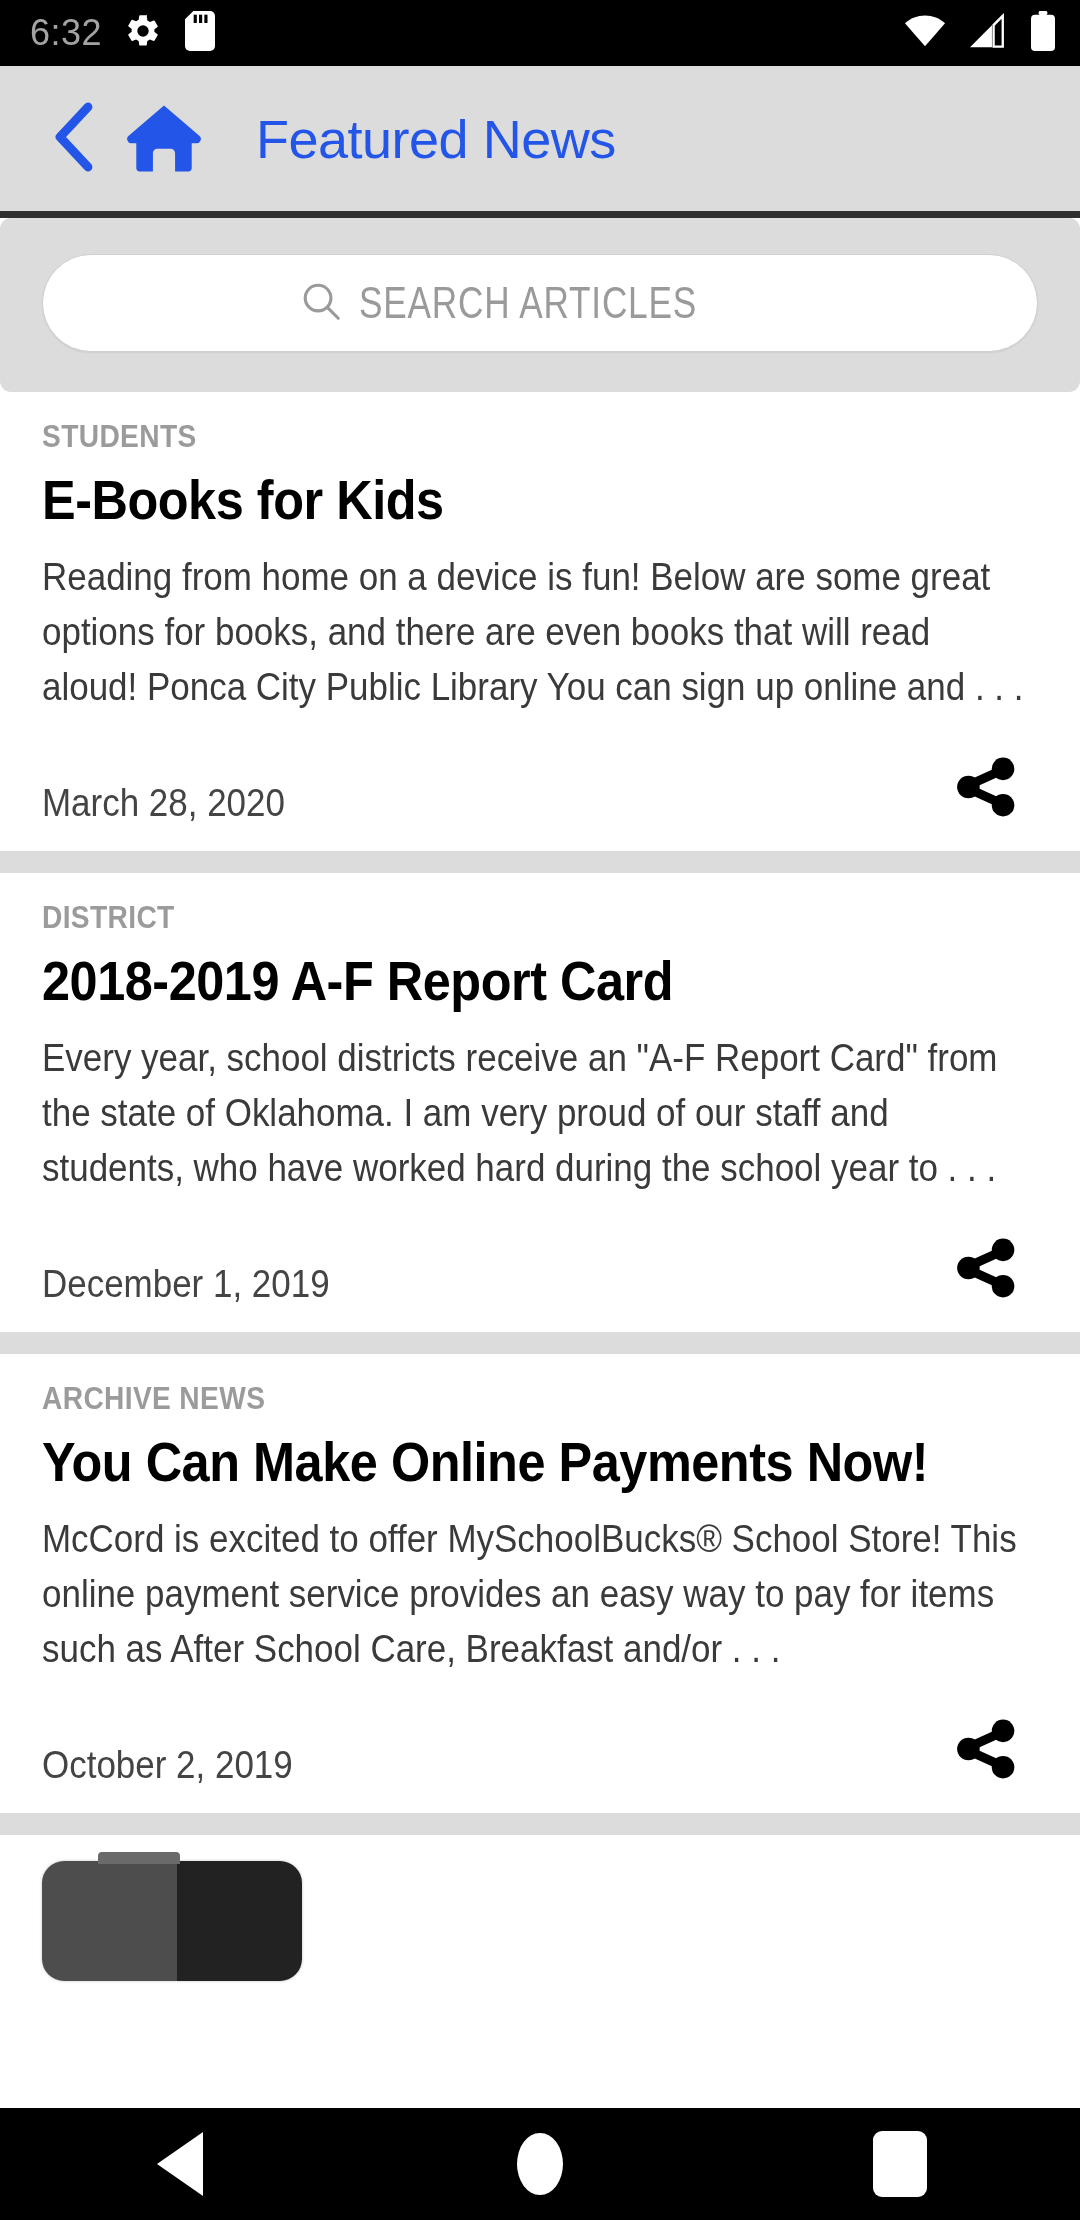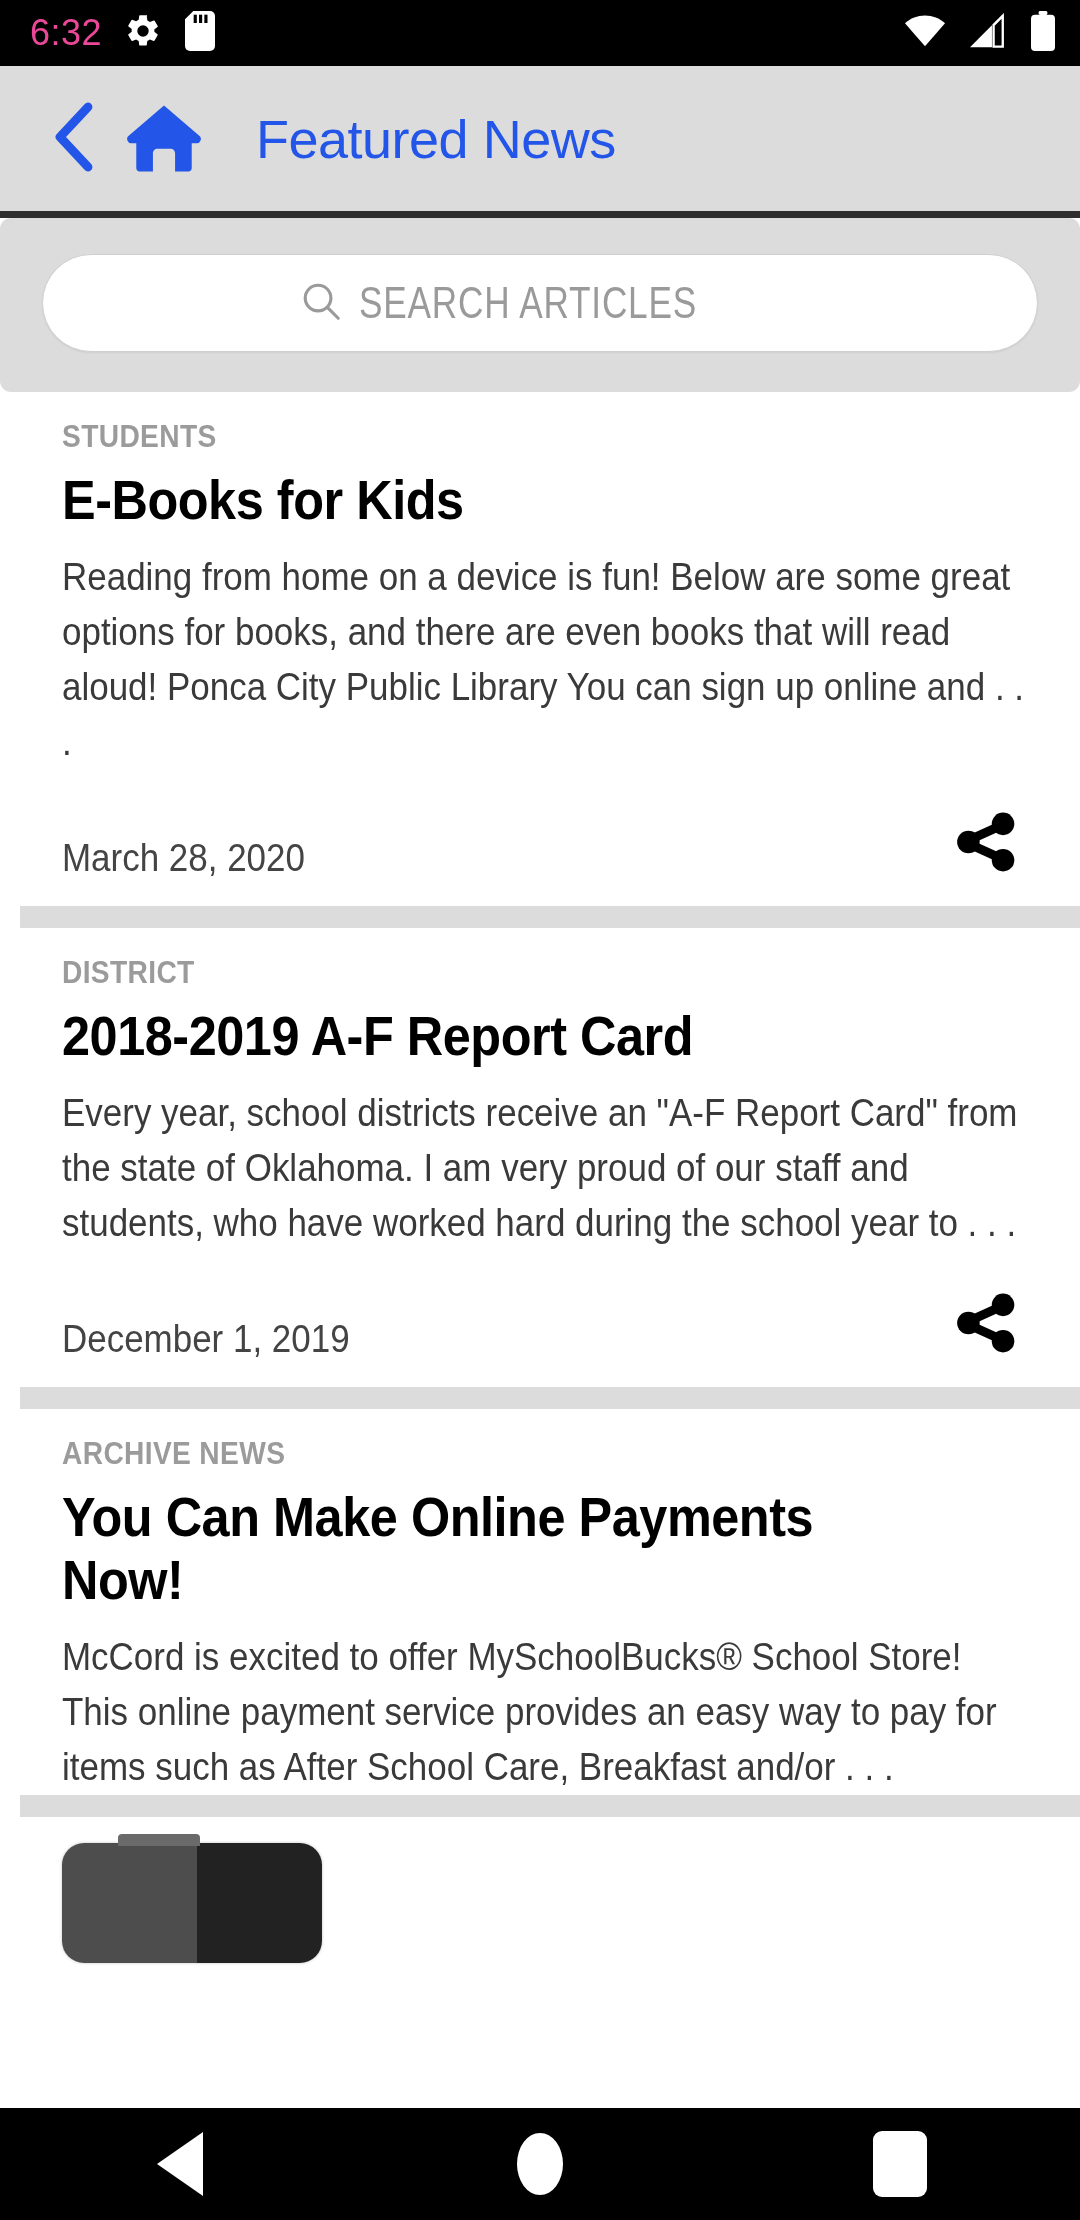--- a/index.html
+++ b/index.html
@@ -21,21 +21,21 @@
   
   .status-bar {
     height:66px;
     background:#000000;
     display:flex; align-items:center;
     padding:0 24px 0 30px;
     flex:0 0 auto;
   }
   .status-left { display:flex; align-items:center; gap:22px; }
   .status-time {
-    color:#ec4899;
+    color:#a3a3a3;
     font-size:36px;
     font-family:"Liberation Sans", sans-serif;
     letter-spacing:0.5px;
     line-height:1;
   }
   .status-right {
     margin-left:auto;
     display:flex; align-items:center; gap:22px;
   }
   .sb-icon { display:block; }
@@ -88,21 +88,20 @@
     letter-spacing:1px;
     white-space:nowrap;
   }
 
   
   .list {
     flex:1 1 auto;
     background:#ffffff;
     overflow:hidden;
     position:relative;
-    margin-left:20px;
   }
   .divider { height:22px; background:#dcdcdc; width:100%; }
 
   .article {
     padding:26px 42px 0 42px;
     background:#ffffff;
   }
   .art-category {
     color:#9b9b9b;
     font-size:32px;
@@ -327,20 +326,34 @@
           </span>
         </span>
       </div>
     </div>
     <div class="divider"></div>
 
     <div class="article">
       <div class="art-category">ARCHIVE NEWS</div>
       <div class="art-title">You Can Make Online Payments Now!</div>
       <div class="art-body">  McCord is excited to offer MySchoolBucks® School Store! This online payment service provides an easy way to pay for items such as After School Care, Breakfast and/or . . .</div>
+      <div class="art-footer">
+        <span class="art-date">October 2, 2019</span>
+        <span class="share-btn">
+          <span>
+            <svg width="66" height="66" viewBox="0 0 24 24" fill="#000000">
+              <circle cx="18.2" cy="5.4" r="4.1"></circle>
+              <circle cx="5.6" cy="12" r="4.1"></circle>
+              <circle cx="18.2" cy="18.6" r="4.1"></circle>
+              <line x1="7.4" y1="10.6" x2="16.6" y2="6.4" stroke="#000000" stroke-width="3.3"></line>
+              <line x1="7.4" y1="13.4" x2="16.6" y2="17.6" stroke="#000000" stroke-width="3.3"></line>
+            </svg>
+          </span>
+        </span>
+      </div>
     </div>
     <div class="divider"></div>
 
     <div class="article-partial">
       <div class="thumb"></div>
     </div>
 
   </div>
 
   <div class="nav-bar">

